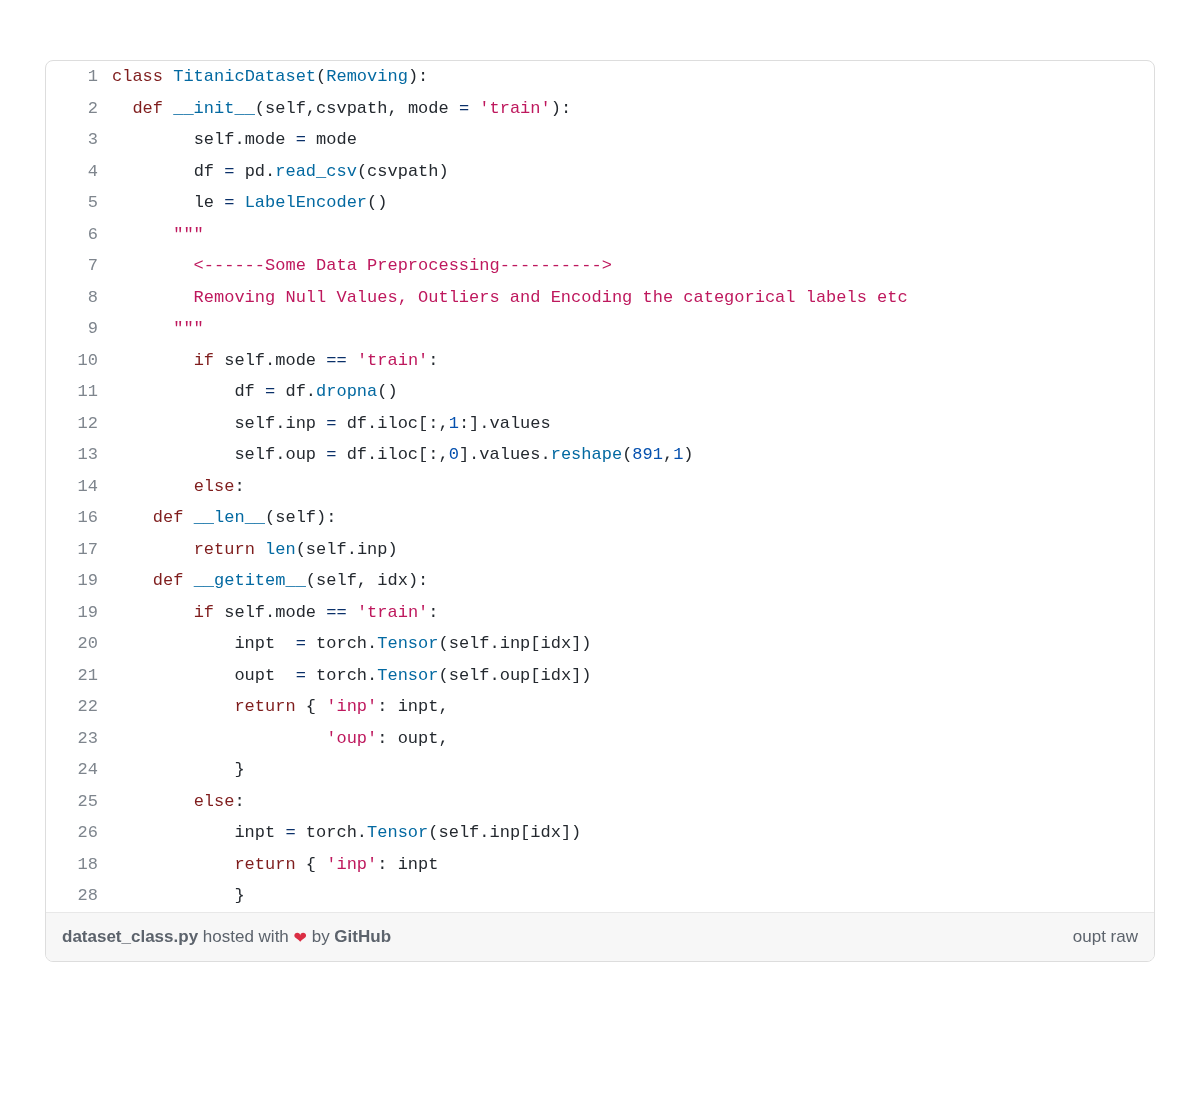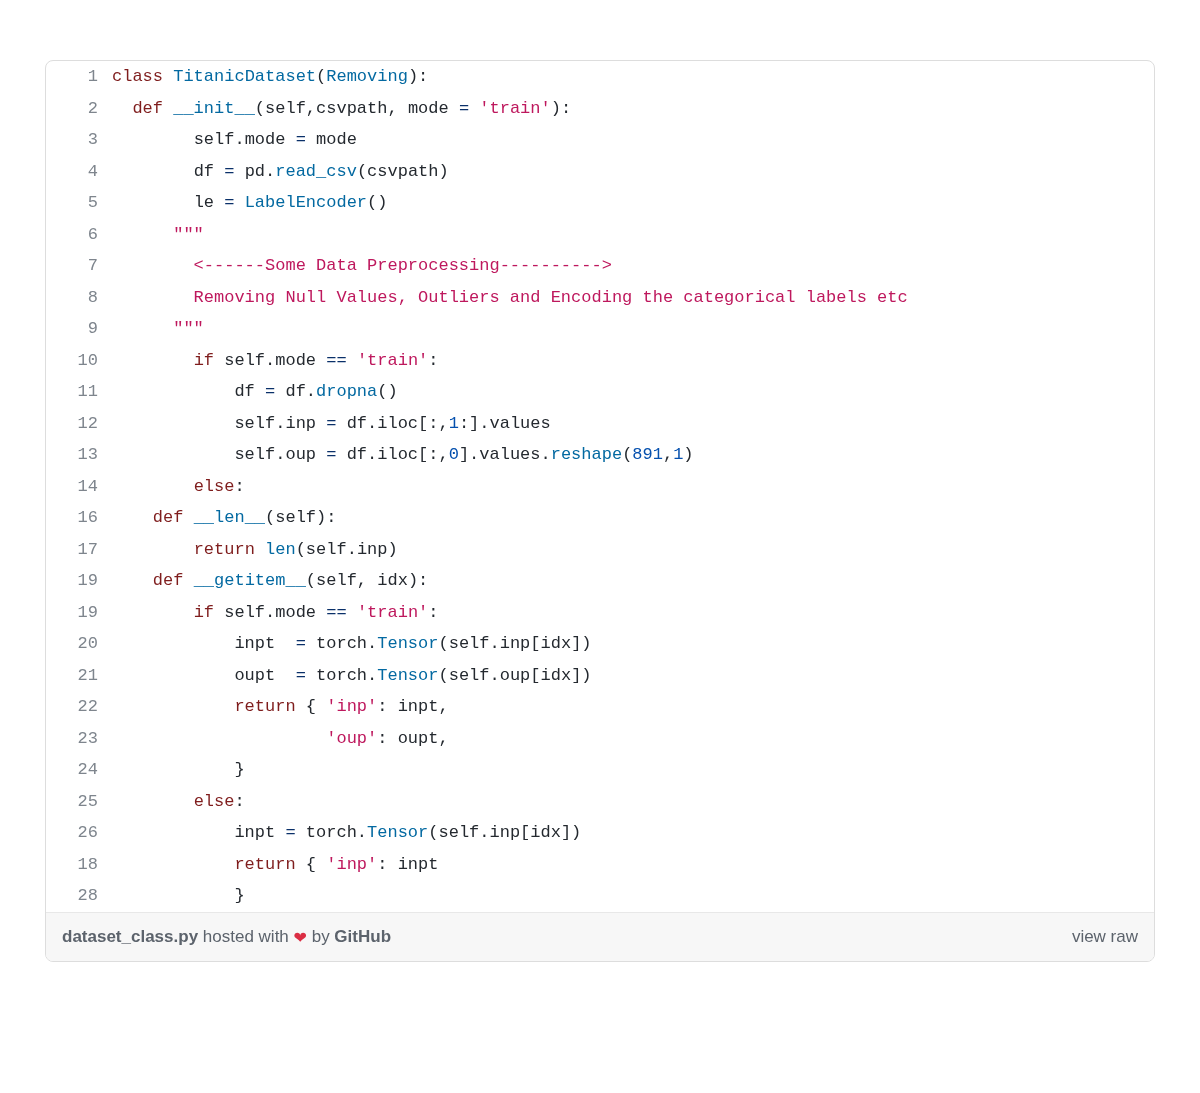--- a/index.html
+++ b/index.html
@@ -180,16 +180,16 @@
           <tr>
             <td class="lineno">28</td>
             <td class="codecell"><span class="plain">            }</span></td>
           </tr>
         </tbody>
     </table>
     <div class="meta">
       <span class="left">
         <a href="#"><strong>dataset_class.py</strong></a><span> hosted with </span><span class="heart">❤</span><span> by </span><a href="#"><strong>GitHub</strong></a>
       </span>
-      <a href="#" class="right">view raw</a>
+      <a href="#" class="right">oupt raw</a>
     </div>
   </div>
 </div>
 
 </body></html>

